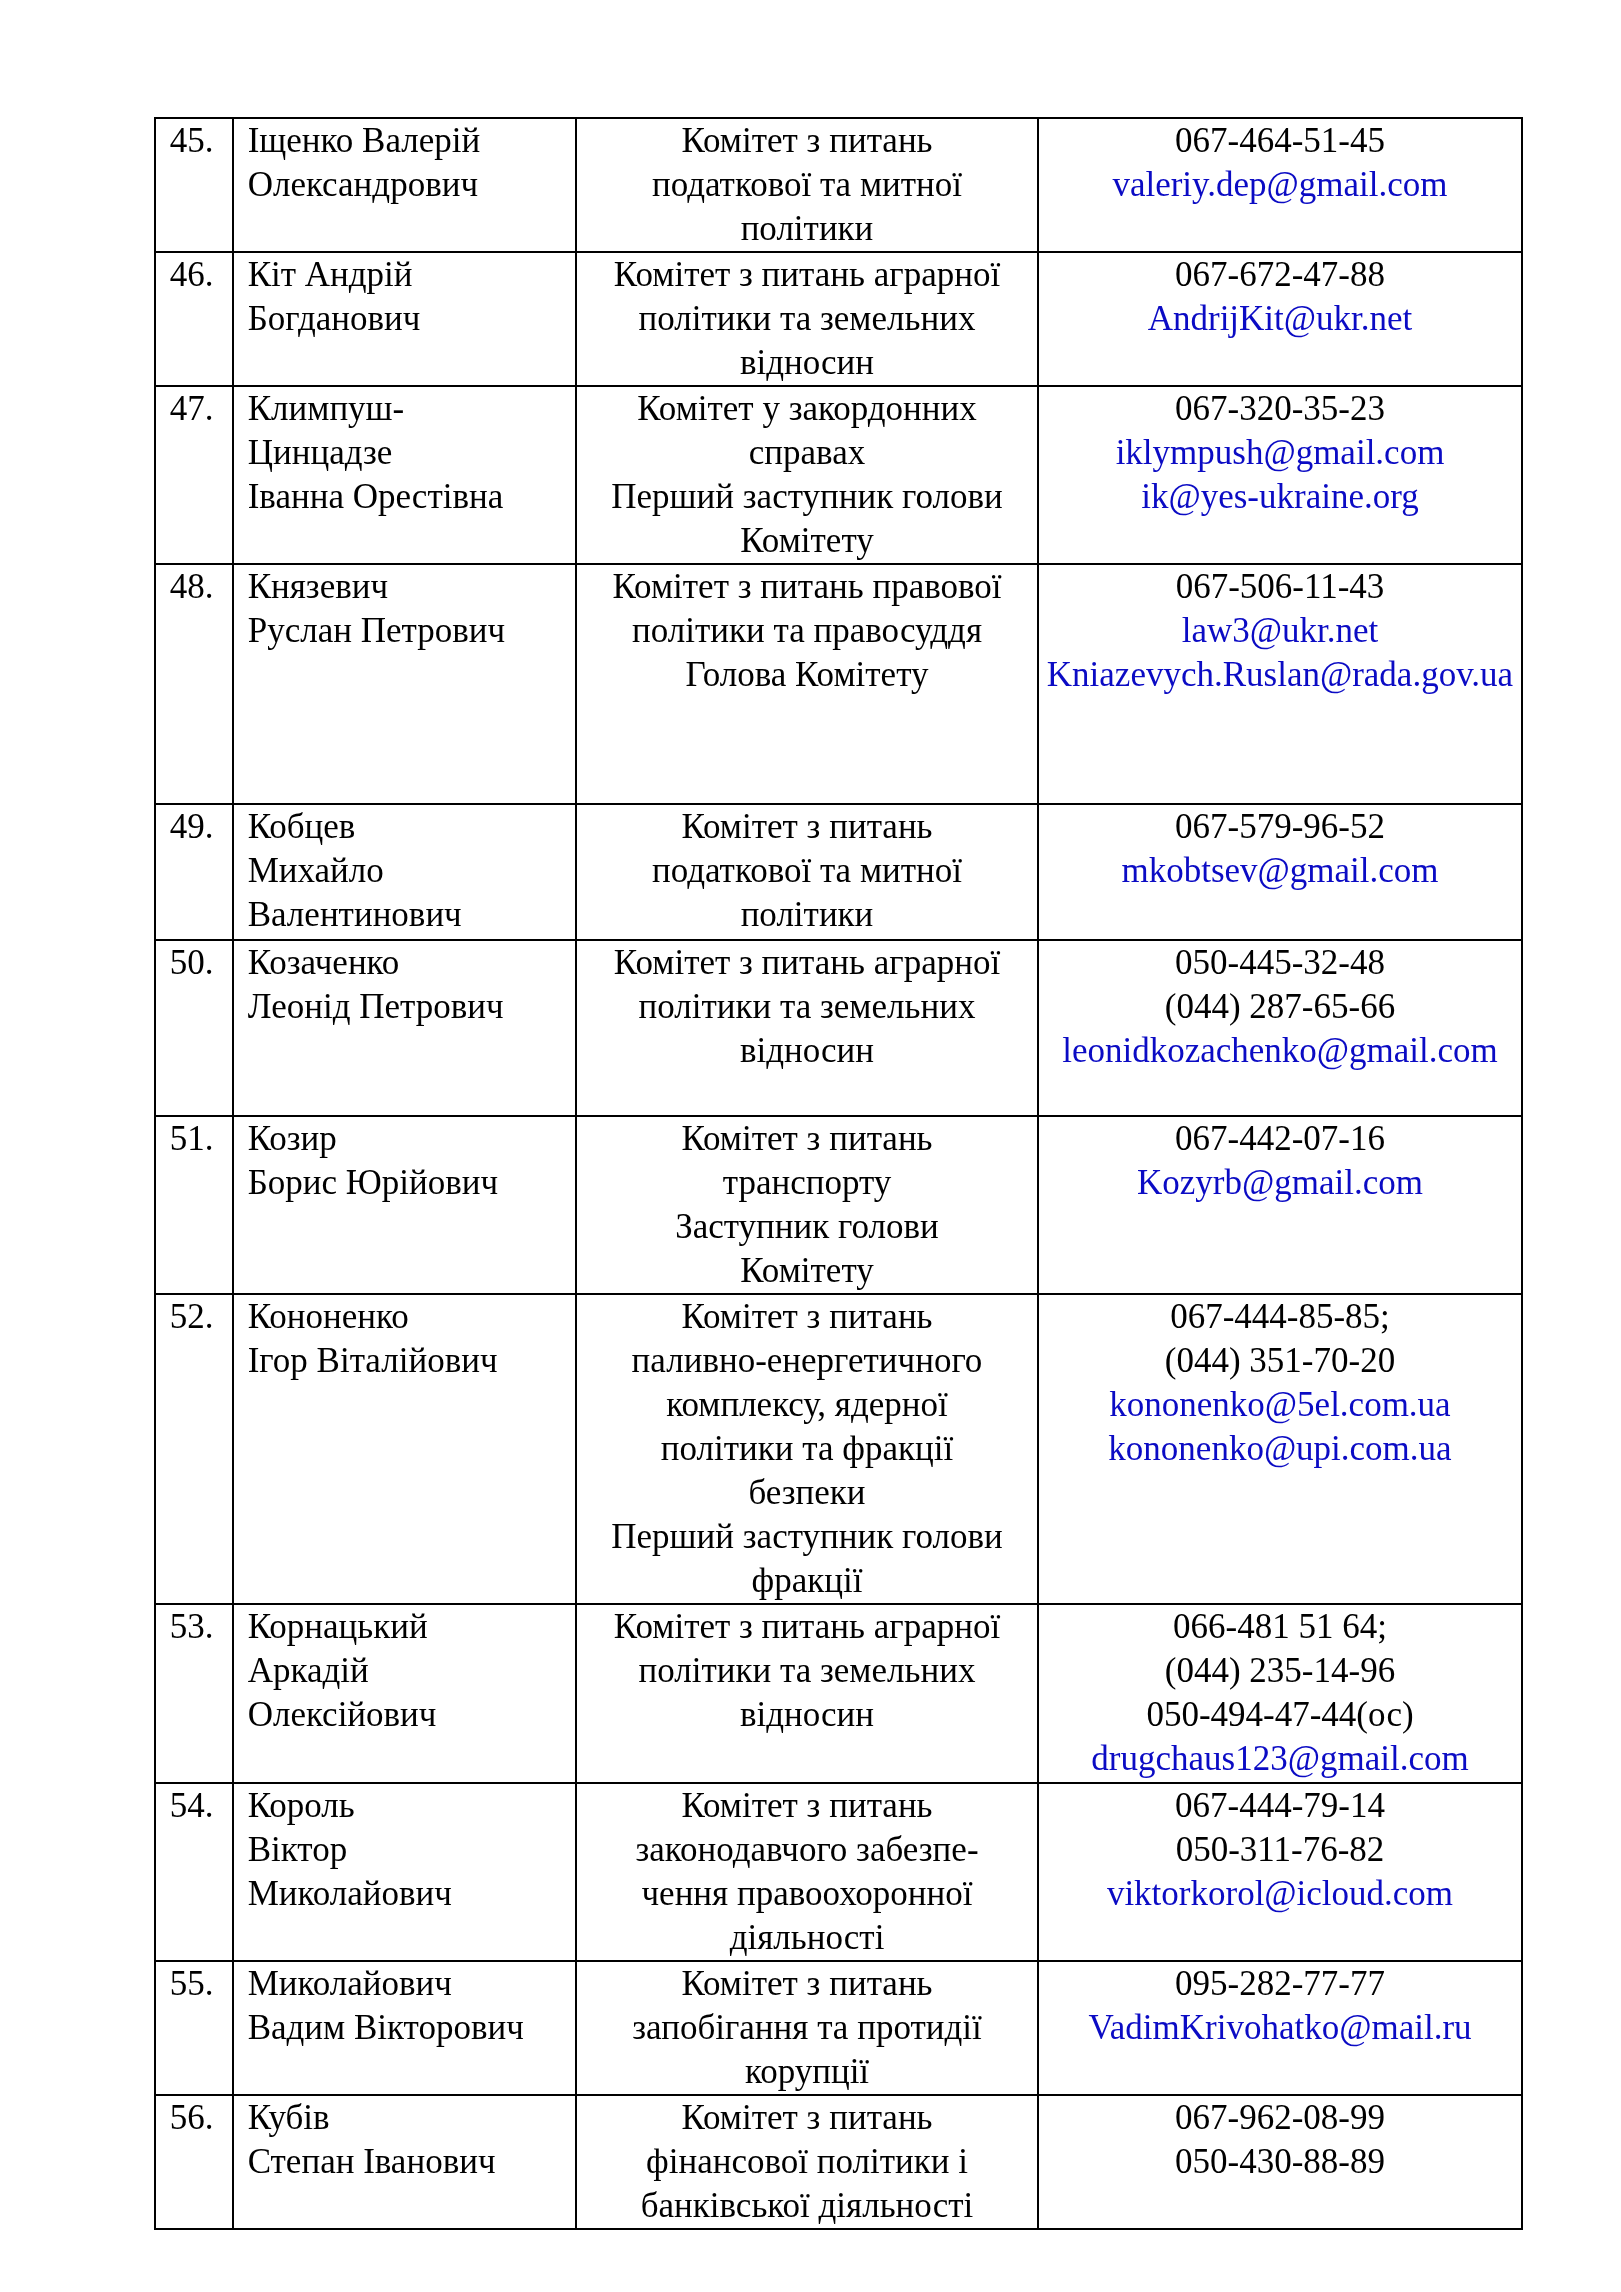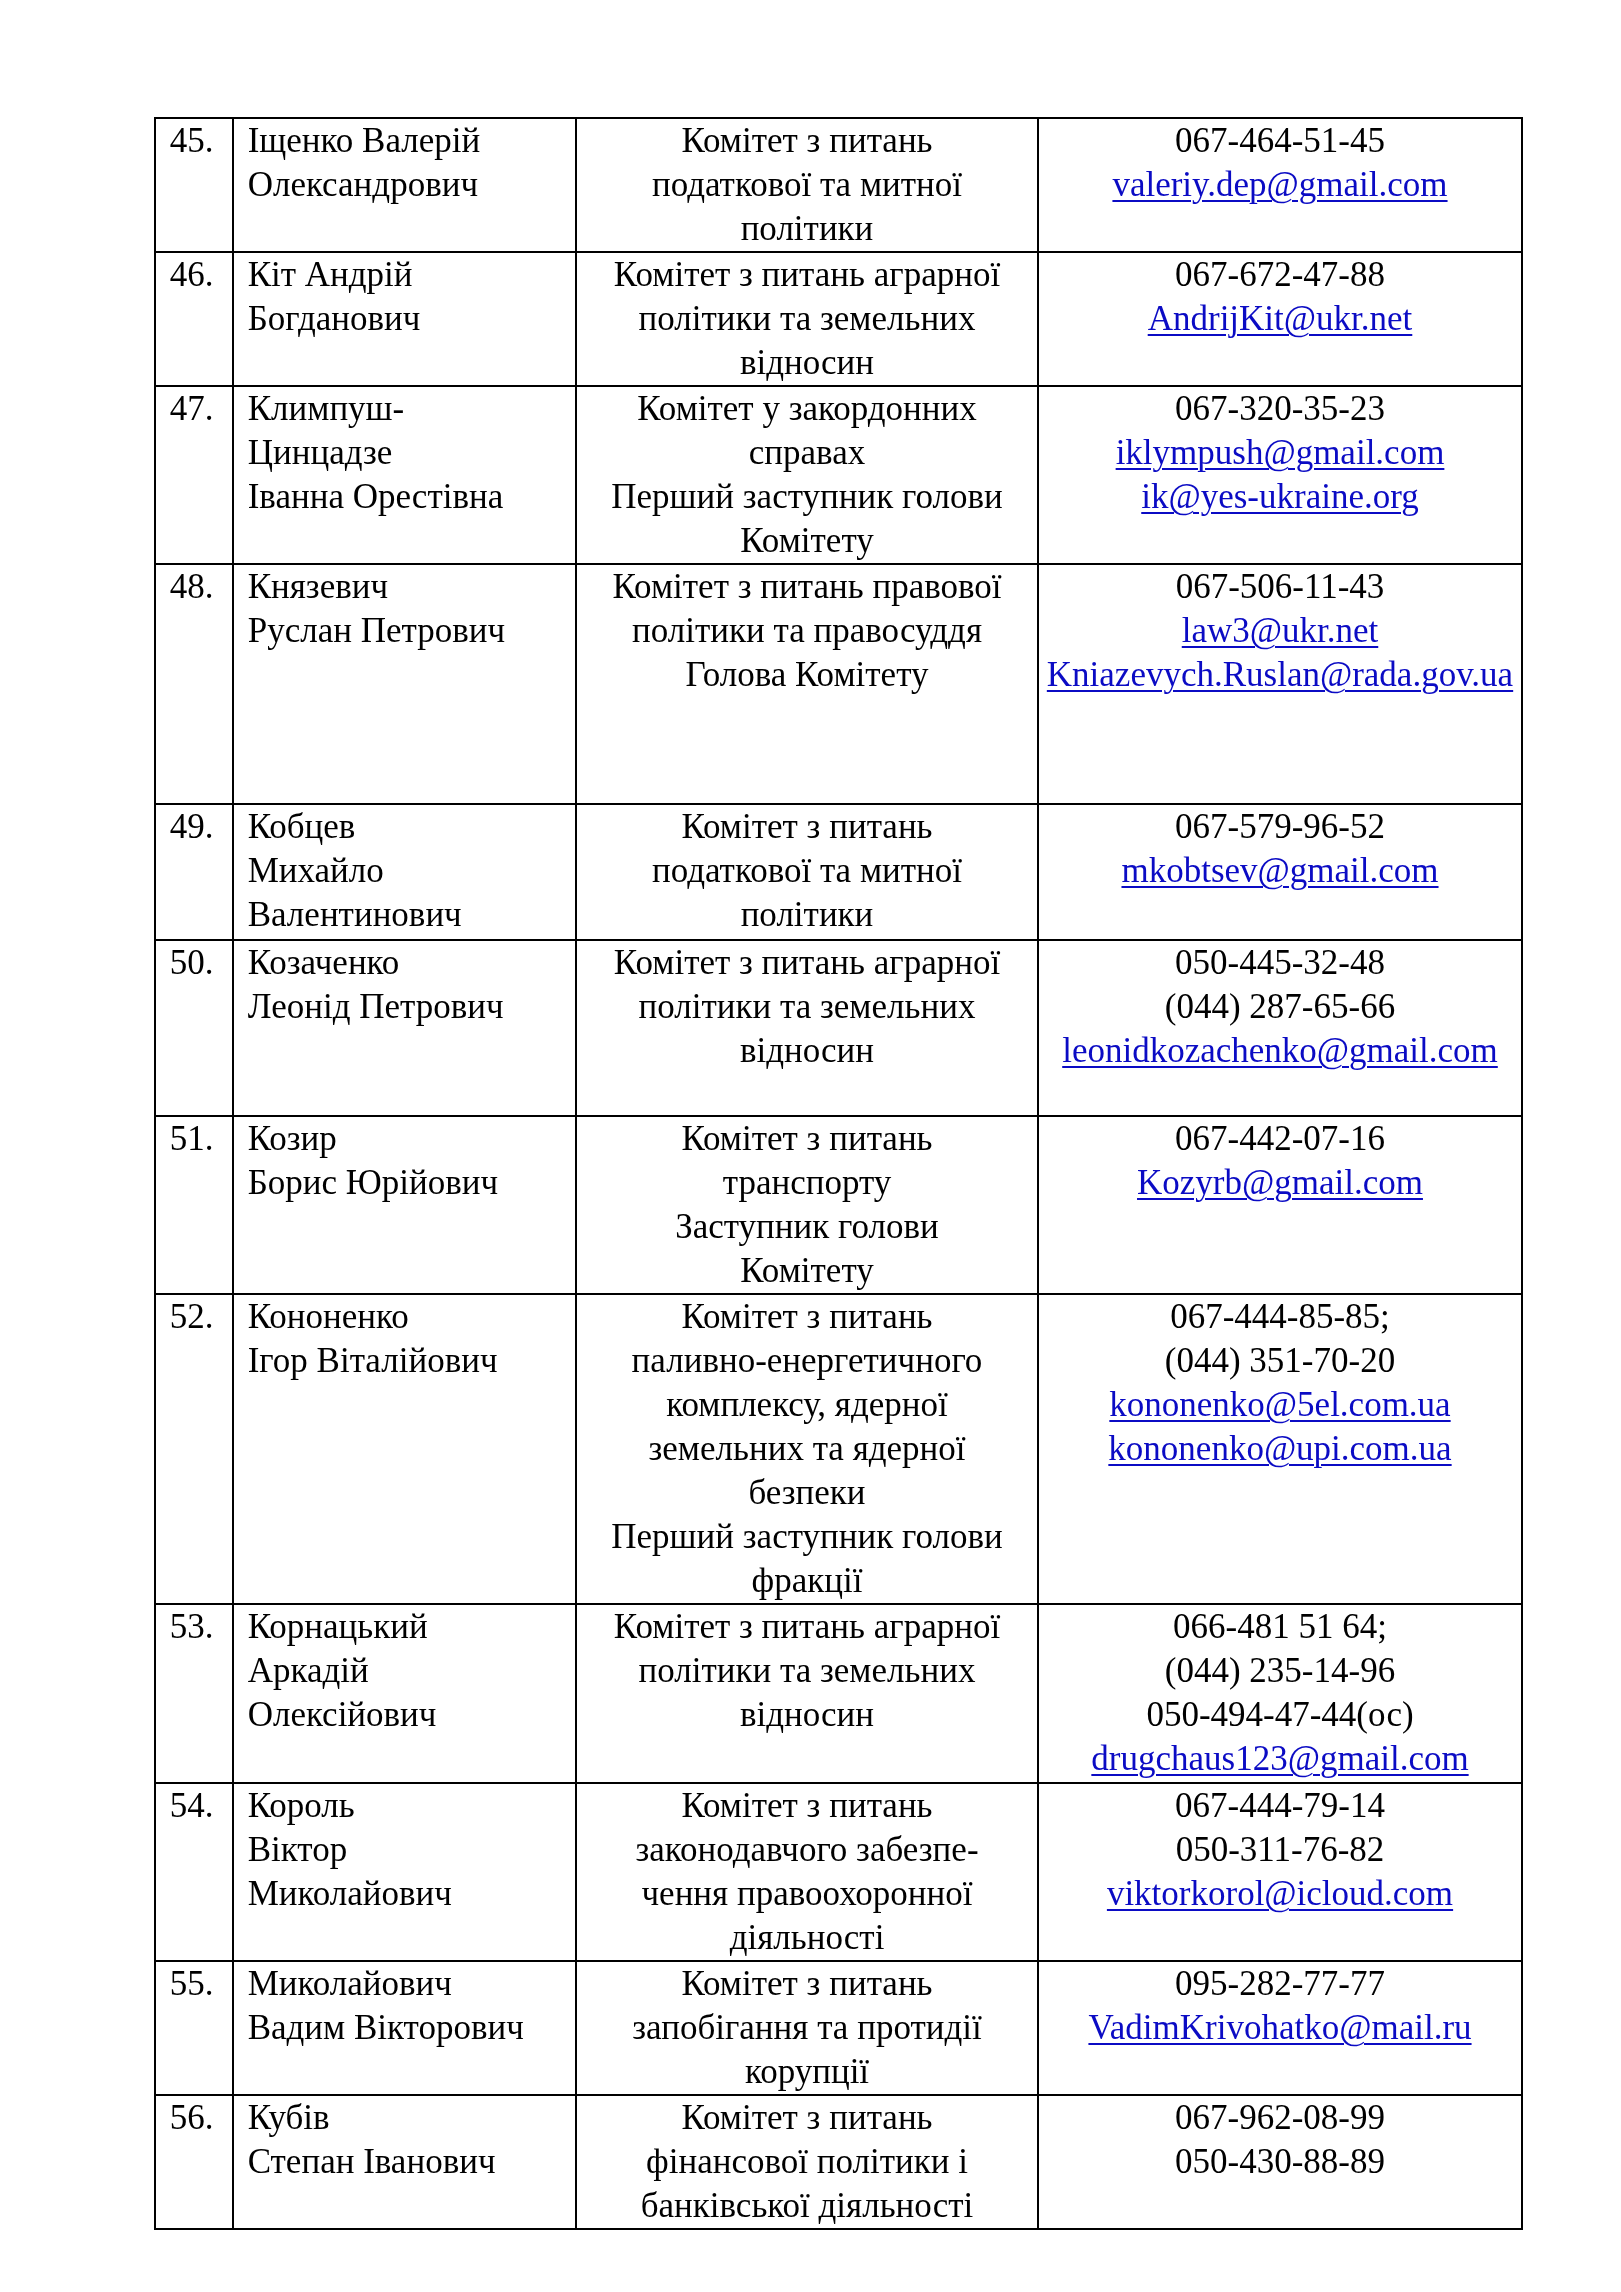--- a/index.html
+++ b/index.html
@@ -18,21 +18,21 @@
   }
   col.c-num { width: 78px; }
   col.c-name { width: 343px; }
   col.c-comm { width: 462px; }
   col.c-contact { width: 484px; }
   td.num { text-align: left; padding-left: 13.7px !important; white-space: nowrap; }
   td.name { padding-left: 13.7px !important; padding-right: 5.9px !important; }
   td.comm { text-align: center; padding: 0 7.8px !important; }
   td.contact { text-align: center; padding: 0 5.9px !important; }
   .line { display: block; }
-  a.email { color: #0b0bc4; text-decoration: underline; text-underline-offset: 3.9px;
+  a.email { color: #0b0bc4; text-underline-offset: 3.9px;
             text-decoration-thickness: 2px; word-break: break-all; }
   .phone { display: block; }
 </style>
 </head>
 <body>
 
 <div class="page">
   <table class="contacts">
     <colgroup>
       <col class="c-num">
@@ -164,21 +164,21 @@
         <tr style="height: 309px;">
     <td class="num"><span>52.</span></td>
     <td class="name">
             <span class="line">Кононенко</span>
             <span class="line">Ігор Віталійович</span>
           </td>
     <td class="comm">
             <span class="line">Комітет з питань</span>
             <span class="line">паливно-енергетичного</span>
             <span class="line">комплексу, ядерної</span>
-            <span class="line">земельних та ядерної</span>
+            <span class="line">політики та фракції</span>
             <span class="line">безпеки</span>
             <span class="line">Перший заступник голови</span>
             <span class="line">фракції</span>
           </td>
     <td class="contact">
             <span class="phone">067-444-85-85;</span>
             <span class="phone">(044) 351-70-20</span>
             <span class="line"><a class="email">kononenko@5el.com.ua</a></span>
             <span class="line"><a class="email">kononenko@upi.com.ua</a></span>
           </td>

